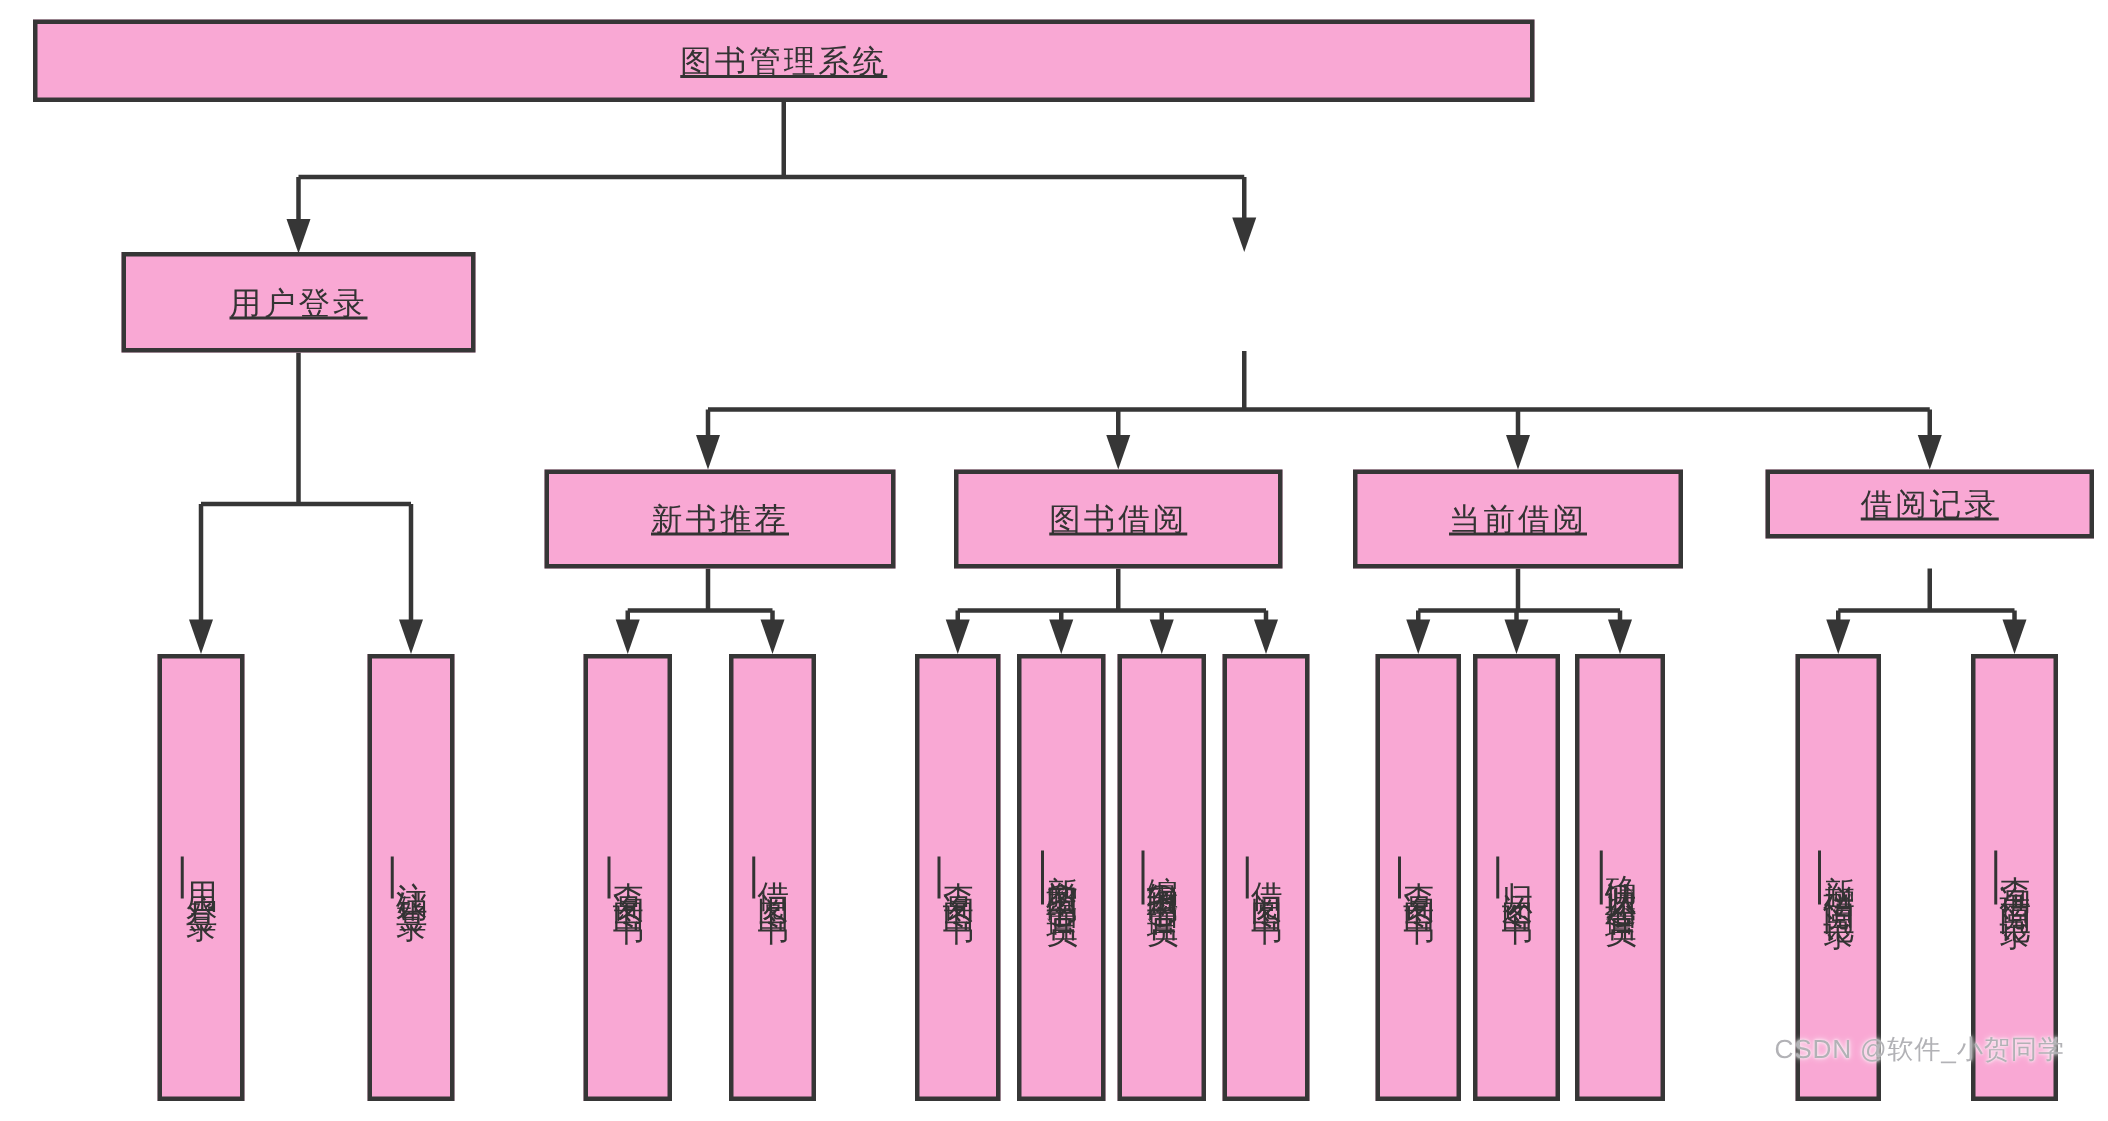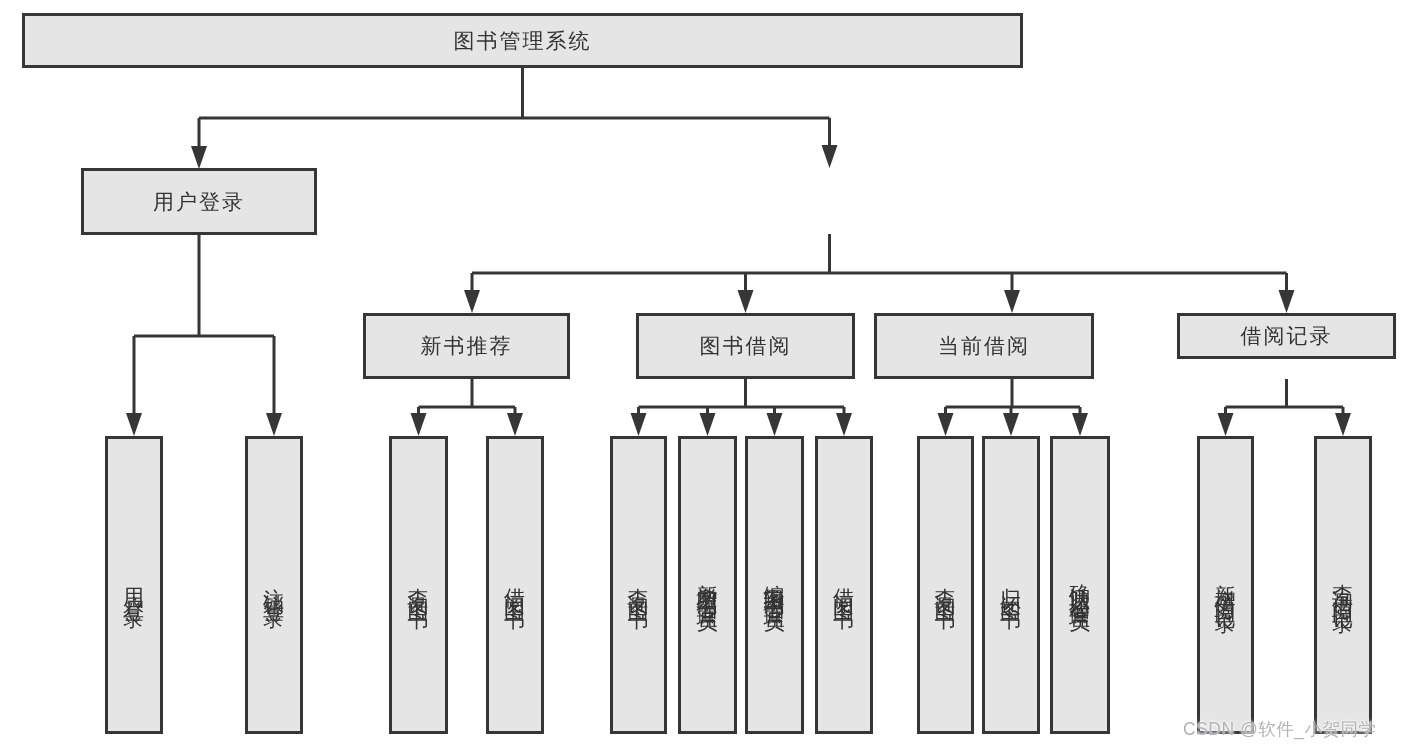--- a/index.html
+++ b/index.html
@@ -15,46 +15,47 @@
   .connectors {
     position: absolute;
     left: 0; top: 0;
     width: 1405px; height: 747px;
     pointer-events: none;
   }
   .box {
     position: absolute;
     box-sizing: border-box;
     border: 3px solid #363636;
-    background: #e5e5e5;
+    background: #f9a8d4;
     display: flex;
     align-items: center;
     justify-content: center;
     color: #333333;
+    text-decoration: underline;
   }
   .hbox {
     font-size: 21px;
     letter-spacing: 2px;
     white-space: nowrap;
   }
   .root {
     left: 22px; top: 13px; width: 1001px; height: 55px;
   }
   .vbox {
     top: 436px;
     height: 298px;
     writing-mode: vertical-rl;
     text-orientation: mixed;
     font-size: 21px;
     letter-spacing: 7px;
     line-height: 1;
   }
   .watermark {
     position: absolute;
-    left: 1183px; top: 717px;
+    left: 1183px; top: 687px;
     font-size: 17.5px;
     letter-spacing: 0.5px;
     color: #b2b2b6;
     white-space: nowrap;
     text-shadow: 0 0 2px #ffffff, 0 0 4px #ffffff;
     z-index: 5;
   }
 </style>
 </head>
 <body>
@@ -95,23 +96,23 @@
       <polygon points="1072,413 1088,413 1080,436"></polygon>
       <polygon points="1217.5,413 1233.5,413 1225.5,436"></polygon>
       <polygon points="1335,413 1351,413 1343,436"></polygon>
     </g>
   </svg>
 
   <div class="box hbox root">图书管理系统</div>
 
   <div class="box hbox" style="left:81px; top:168px; width:236px; height:67px;">用户登录</div>
 
-  <div class="box hbox" style="left:363px; top:313px; width:207px; height:66px;">新书推荐</div>
+  <div class="box hbox" style="left:363px; top:313px; width:234px; height:66px;">新书推荐</div>
   <div class="box hbox" style="left:636px; top:313px; width:219px; height:66px;">图书借阅</div>
-  <div class="box hbox" style="left:874px; top:313px; width:220px; height:66px;">当前借阅</div>
+  <div class="box hbox" style="left:902px; top:313px; width:220px; height:66px;">当前借阅</div>
   <div class="box hbox" style="left:1177px; top:313px; width:219px; height:46px;">借阅记录</div>
 
   <div class="box vbox" style="left:105px; width:58px;">用户登录</div>
   <div class="box vbox" style="left:245px; width:58px;">注销登录</div>
 
   <div class="box vbox" style="left:389px; width:59px;">查询图书</div>
   <div class="box vbox" style="left:486px; width:58px;">借阅图书</div>
 
   <div class="box vbox" style="left:610px; width:57px;">查询图书</div>
   <div class="box vbox" style="left:678px; width:59px; letter-spacing:4px;">新增图书（管理员）</div>

